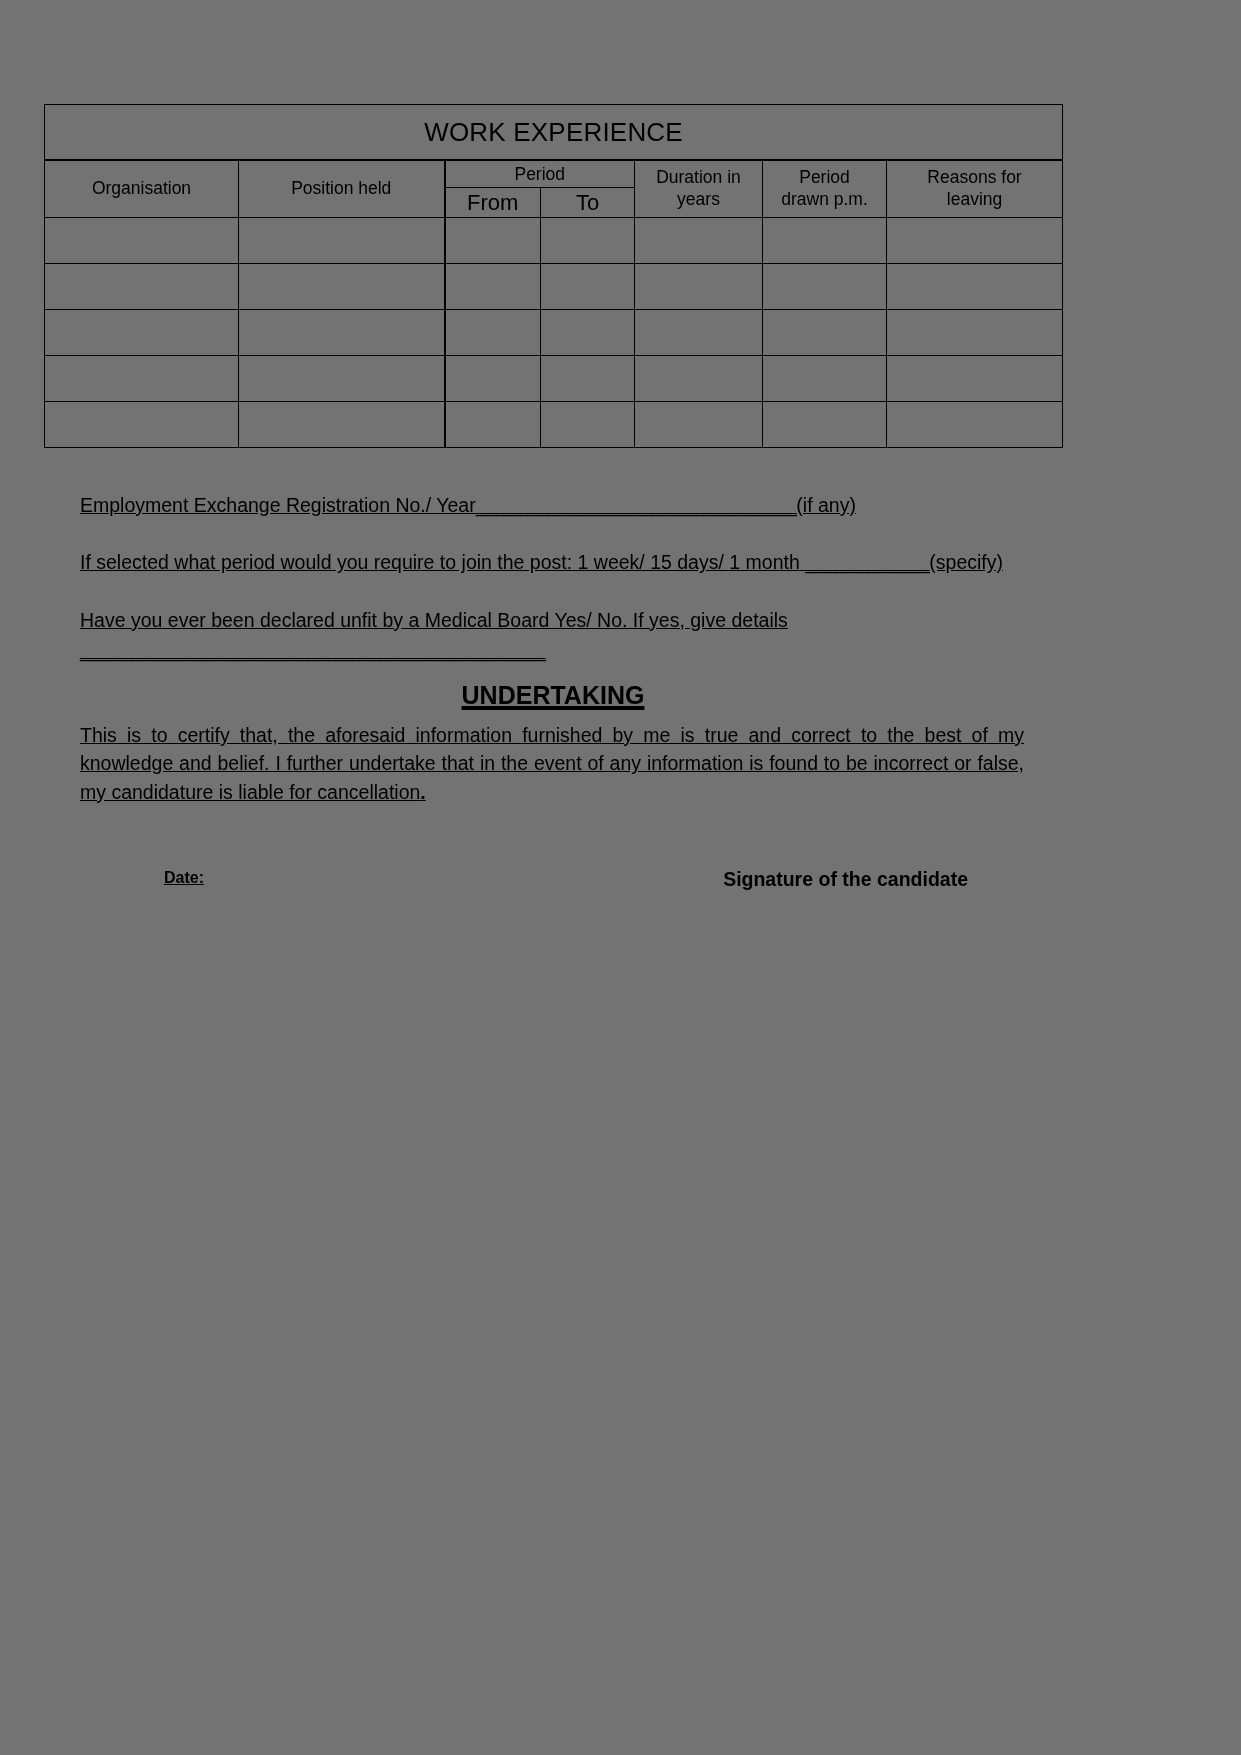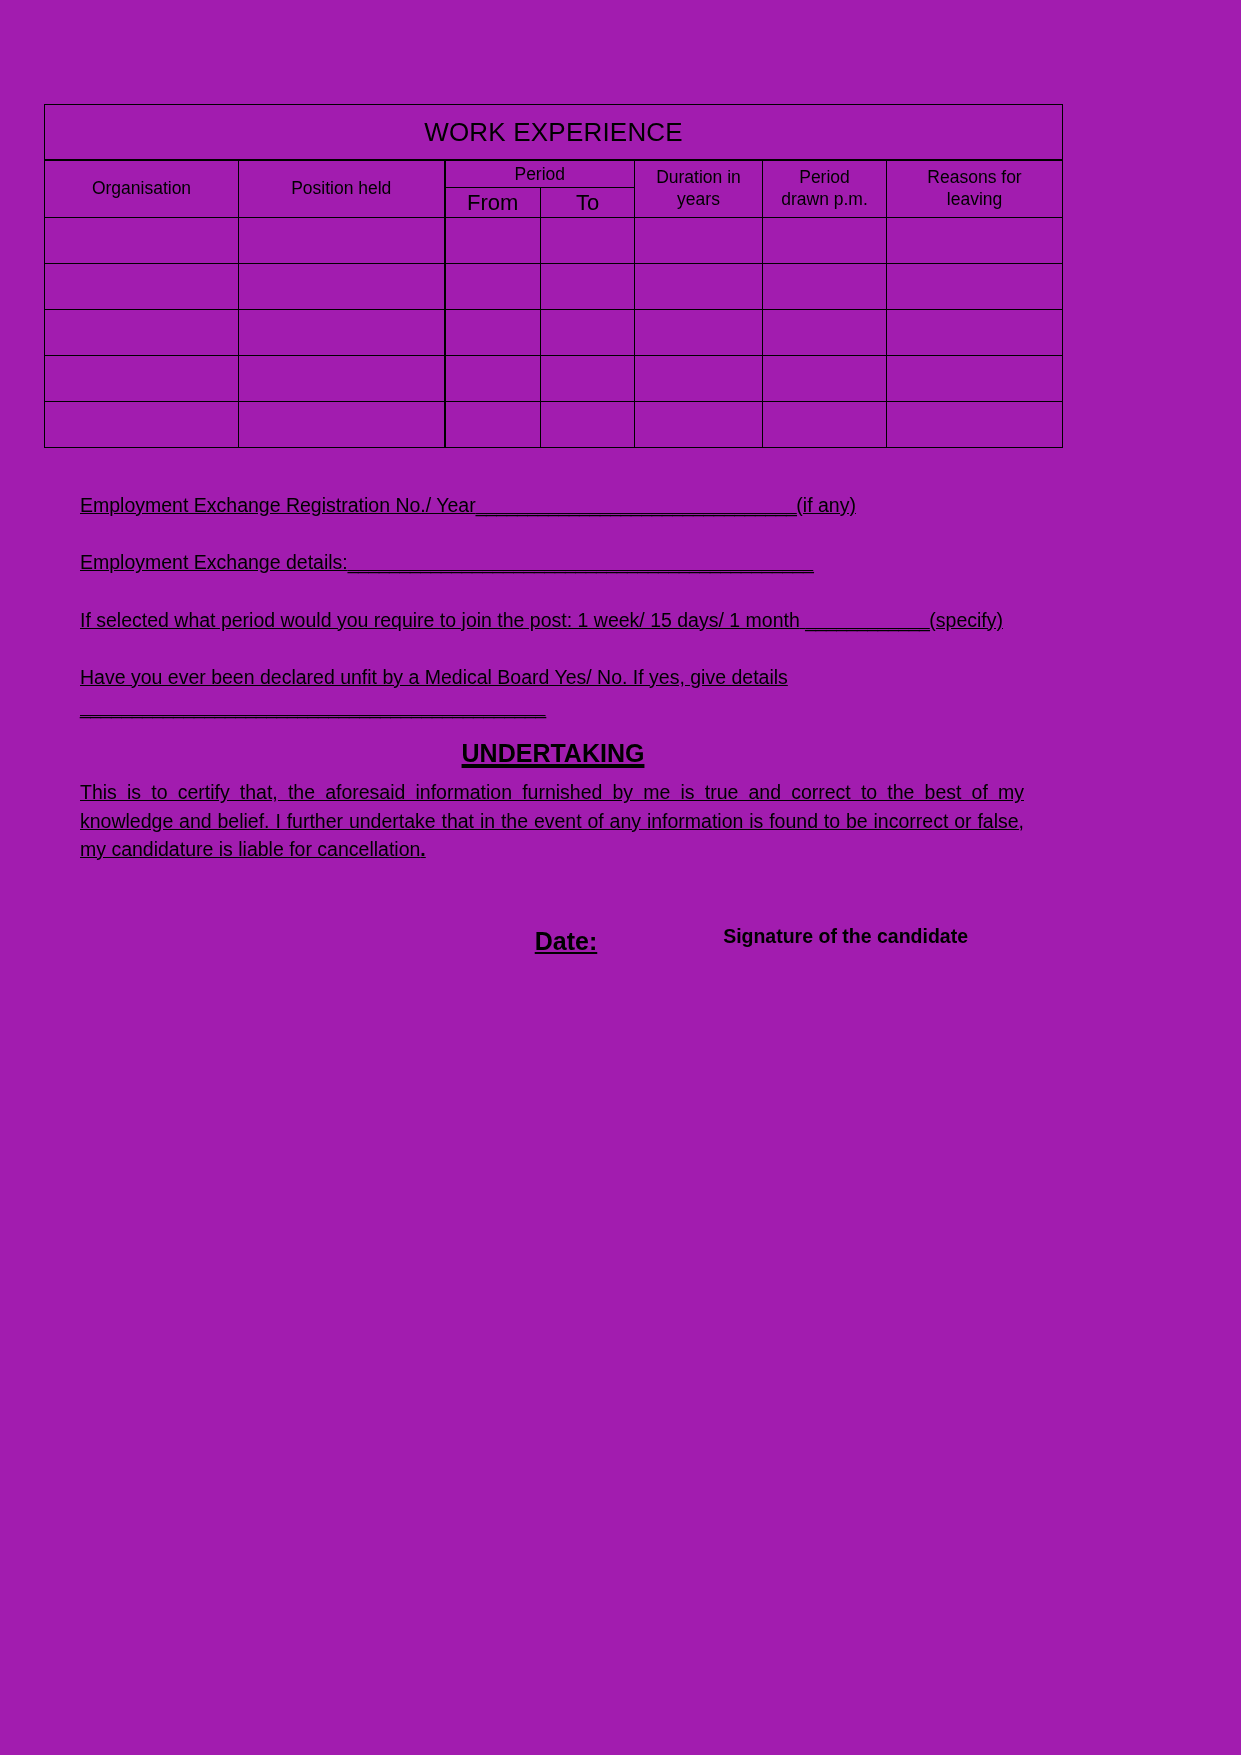--- a/index.html
+++ b/index.html
@@ -13,21 +13,21 @@
     font-family: "Liberation Sans", sans-serif;
     color: #000000;
     position: relative;
     overflow: hidden;
   }
   .page {
     position: absolute;
     left: 0; top: 0;
     width: 1241px;
     height: 1755px;
-    background: #a21caf;
+    background: #737373;
   }
   .content {
     position: absolute;
     left: 44px;
     top: 104px;
     width: 1018px;
   }
 
   
   table.we {
@@ -113,24 +113,23 @@
 
   
   .sigrow {
     margin-top: 60px;
     padding-left: 84px;
     padding-right: 58px;
     position: relative;
     height: 70px;
   }
   .dp {
-    font-size: 25px;
+    font-size: 16px;
     font-weight: bold;
     line-height: 1.45;
-    text-align: center;
   }
   .sig {
     position: absolute;
     right: 58px;
     top: 0;
     font-size: 19.5px;
     font-weight: bold;
   }
 </style>
 </head>
@@ -222,21 +221,20 @@
           <td class="row-cell"></td>
           <td class="row-cell"></td>
         </tr>
       </tbody>
     </table>
 
     <div class="textblock">
 
       <p class="qline"><span>Employment Exchange Registration No./ Year</span><span class="blank">_______________________________</span><span>(if any)</span></p>
 
-      <p class="qline"><span>Employment Exchange details:</span><span class="blank">_____________________________________________</span></p>
 
       <p class="qline"><span>If selected what period would you require to join the post: 1 week/ 15 days/ 1 month</span>&nbsp;<span class="blank">____________</span><span>(specify)</span></p>
 
       <p class="qline wrapline"><span>Have you ever been declared unfit by a Medical Board Yes/ No. If yes, give details</span></p>
 
       <p class="blank-line">_____________________________________________</p>
 
       <div class="undertaking-head">UNDERTAKING</div>
 
       <p class="undertaking-body"><span>This is to certify that, the aforesaid information furnished by me is true and correct to the best of my knowledge and belief. I further undertake that in the event of any information is found to be incorrect or false, my candidature is liable for cancellation</span><span class="dot">.</span></p>

